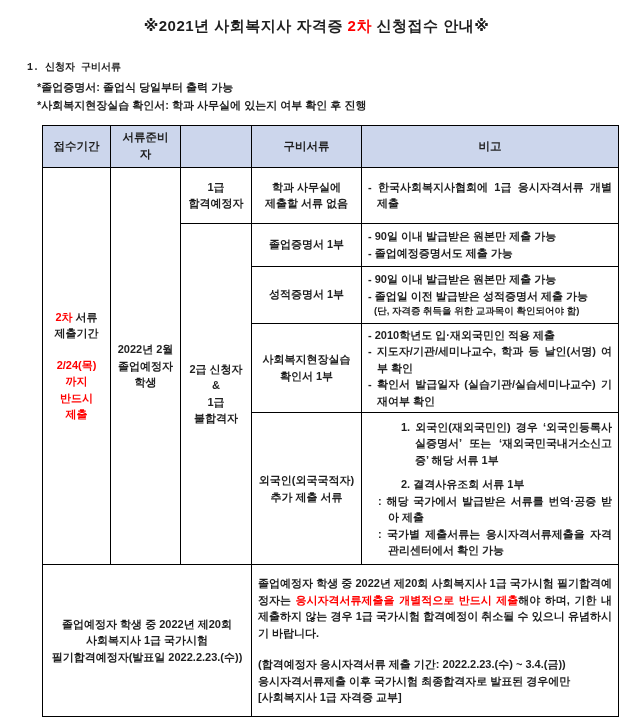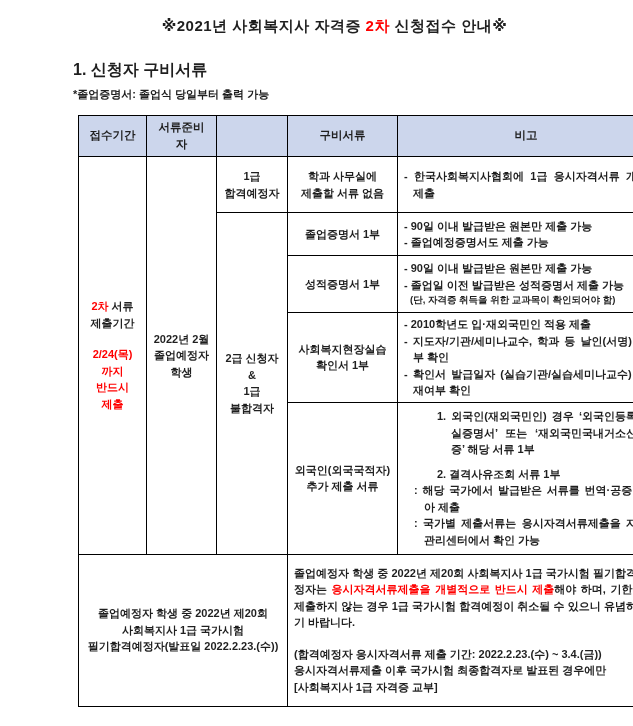--- a/index.html
+++ b/index.html
@@ -4,27 +4,27 @@
 <style>
   * { box-sizing: border-box; margin: 0; padding: 0; }
   html, body { background: #ffffff; }
   body {
     width: 633px; height: 726px;
     font-family: "Liberation Sans", "DejaVu Sans", sans-serif;
     font-weight: bold;
     color: #1f1f1f;
     overflow: hidden;
   }
-  .page { width: 633px; height: 726px; position: relative; padding-left: 36px; }
+  .page { width: 633px; height: 726px; position: relative; }
 
   .title { text-align: center; padding-top: 17px; font-size: 15px; letter-spacing: 0.5px; }
   .red  { color: #ff0000; }
   .red-u { color: #ff0000; }
 
-  .section-heading { margin: 24px 0 0 37px; font-size: 16px; }
+  .section-heading { margin: 24px 0 0 27px; font-size: 10px; font-family: Liberation Mono, monospace; }
   .notes { margin: 5px 0 0 37px; font-size: 11px; line-height: 1.6; }
 
   table.req {
     margin: 11px 0 0 42px;
     width: 576px;
     border-collapse: collapse;
     table-layout: fixed;
   }
   table.req td {
     border: 1px solid #000000;
@@ -57,20 +57,21 @@
 <div class="page">
 
   <div class="title">
     <span>※2021년 사회복지사 자격증 </span><span class="red">2차</span><span> 신청접수 안내※</span>
   </div>
 
   <div class="section-heading">1. 신청자 구비서류</div>
 
   <div class="notes">
     <span class="line">*졸업증명서: 졸업식 당일부터 출력 가능</span>
+    <span class="line">*사회복지현장실습 확인서: 학과 사무실에 있는지 여부 확인 후 진행</span>
   </div>
 
   <table class="req">
     <colgroup>
       <col style="width:68px">
         <col style="width:70px">
         <col style="width:71px">
         <col style="width:110px">
         <col style="width:257px">
     </colgroup>

